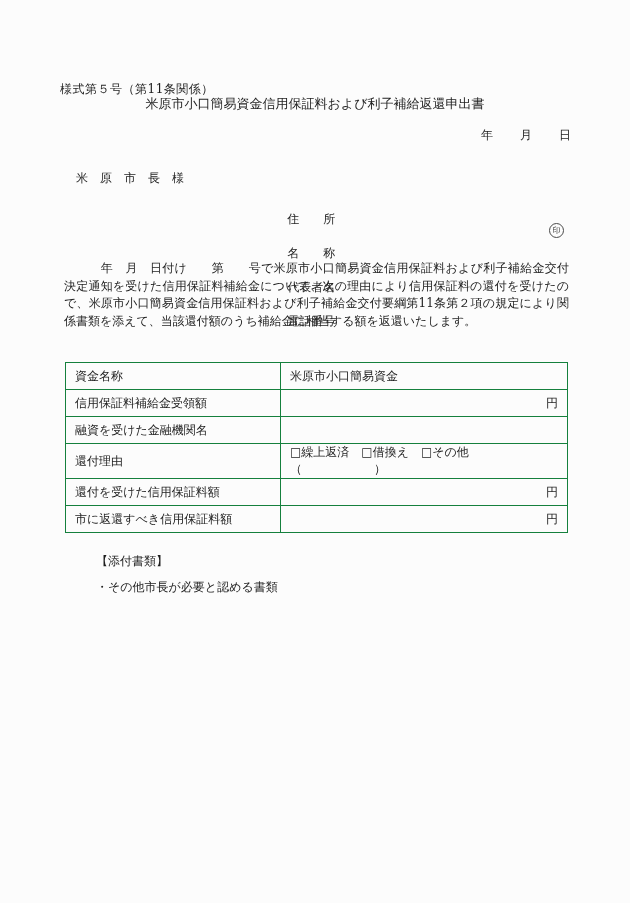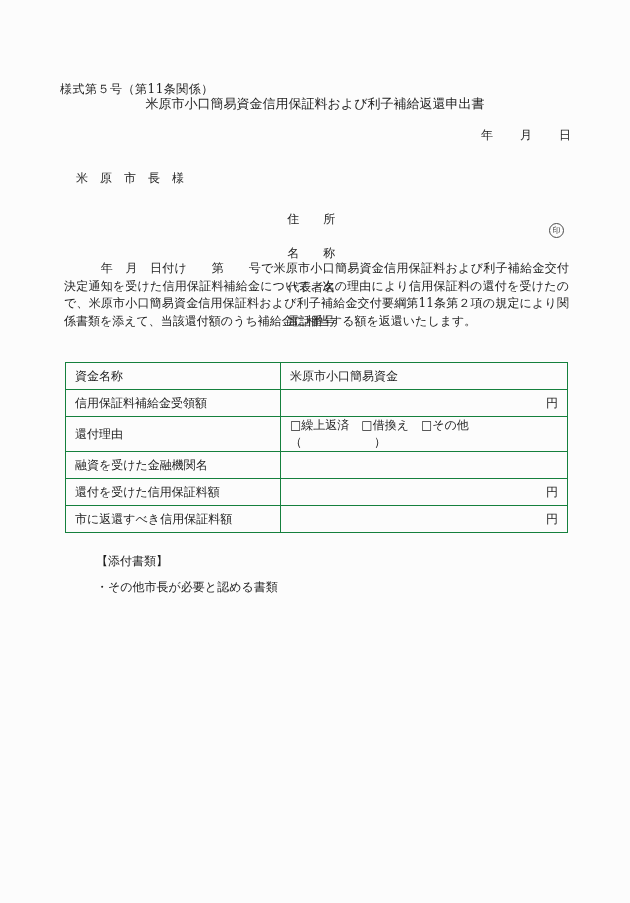--- a/index.html
+++ b/index.html
@@ -78,26 +78,26 @@
     <tbody>
       <tr>
         <td class="label-cell">資金名称</td>
         <td class="value-cell">米原市小口簡易資金</td>
       </tr>
       <tr>
         <td class="label-cell">信用保証料補給金受領額</td>
         <td class="value-cell val-right">円</td>
       </tr>
       <tr>
+        <td class="label-cell">融資を受けた金融機関名</td>
+        <td class="value-cell"></td>
+      </tr>
+      <tr>
         <td class="label-cell">還付理由</td>
         <td class="value-cell">□繰上返済　□借換え　□その他（　　　　　　）</td>
-      </tr>
-      <tr>
-        <td class="label-cell">融資を受けた金融機関名</td>
-        <td class="value-cell"></td>
       </tr>
       <tr>
         <td class="label-cell">還付を受けた信用保証料額</td>
         <td class="value-cell val-right">円</td>
       </tr>
       <tr>
         <td class="label-cell">市に返還すべき信用保証料額</td>
         <td class="value-cell val-right">円</td>
       </tr>
     </tbody>

